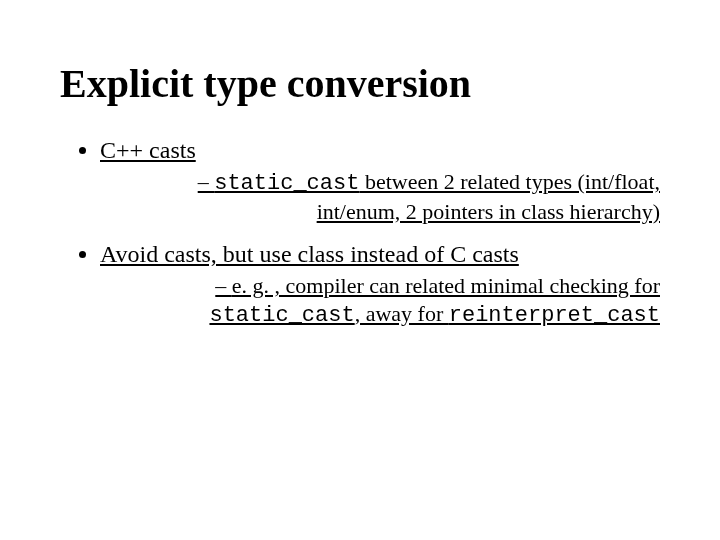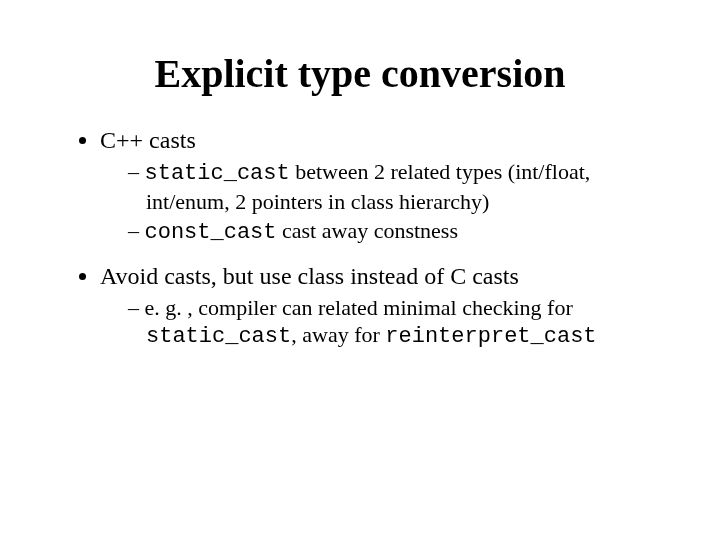--- a/index.html
+++ b/index.html
@@ -11,46 +11,48 @@
     font-family: "Times New Roman", Times, serif;
     color: #000000;
   }
   .slide {
     width: 720px;
     height: 540px;
     box-sizing: border-box;
     padding: 40px 60px 40px 60px;
   }
   .title {
-    text-align: center;
+    text-align: left;
     font-size: 40px;
     font-weight: bold;
-    margin-top: 10px;
+    margin-top: 20px;
     margin-bottom: 30px;
   }
   ul.bullets {
     list-style: disc;
     margin: 0;
     padding-left: 40px;
     font-size: 24px;
   }
   ul.bullets > li {
     margin-bottom: 8px;
+    text-decoration: underline;
   }
   ul.dashes {
     list-style: none;
     margin: 4px 0 16px 0;
     padding-left: 28px;
     font-size: 22px;
   }
   ul.dashes > li {
     text-indent: -18px;
     padding-left: 18px;
     line-height: 1.25;
     margin-bottom: 2px;
+    text-align: right;
   }
   ul.dashes > li::before {
     content: "– ";
   }
   .mono {
     font-family: "Courier New", Courier, monospace;
   }
 </style>
 </head>
 <body>
@@ -60,23 +62,20 @@
   <div class="title">Explicit type conversion</div>
 
   <ul class="bullets">
 
     <li>
       <span>C++ casts</span>
       <ul class="dashes">
         <li>
           <span class="mono">static_cast</span><span>  between 2 related types (int/float, int/enum, 2 pointers in class hierarchy)</span>
         </li>
-        <li>
-          <span class="mono">const_cast</span><span>  cast away constness</span>
-        </li>
       </ul>
     </li>
 
     <li>
       <span>Avoid casts, but use class instead of C casts</span>
       <ul class="dashes">
         <li>
           <span>e. g. , compiler can related minimal checking for </span><span class="mono">static_cast</span><span>, away for </span><span class="mono">reinterpret_cast</span>
         </li>
       </ul>

